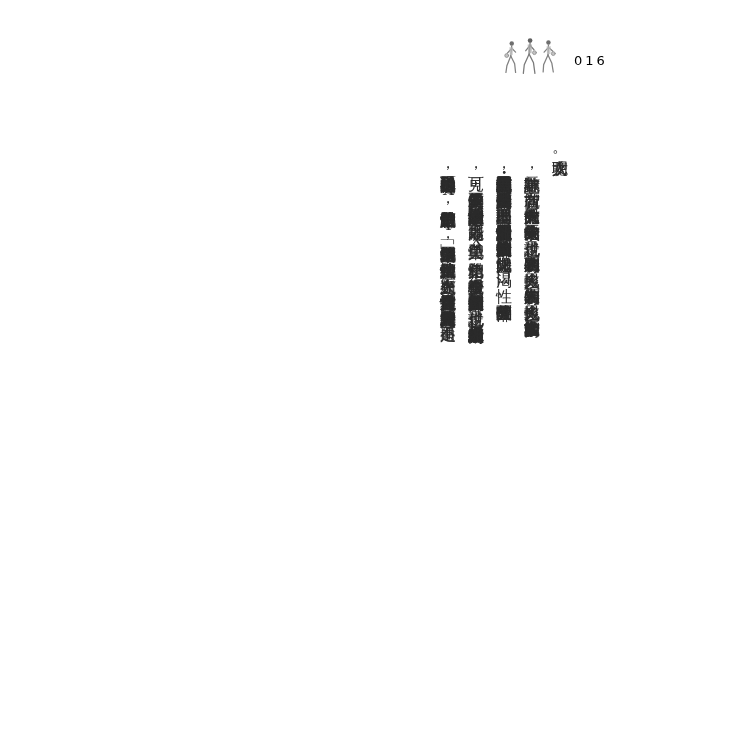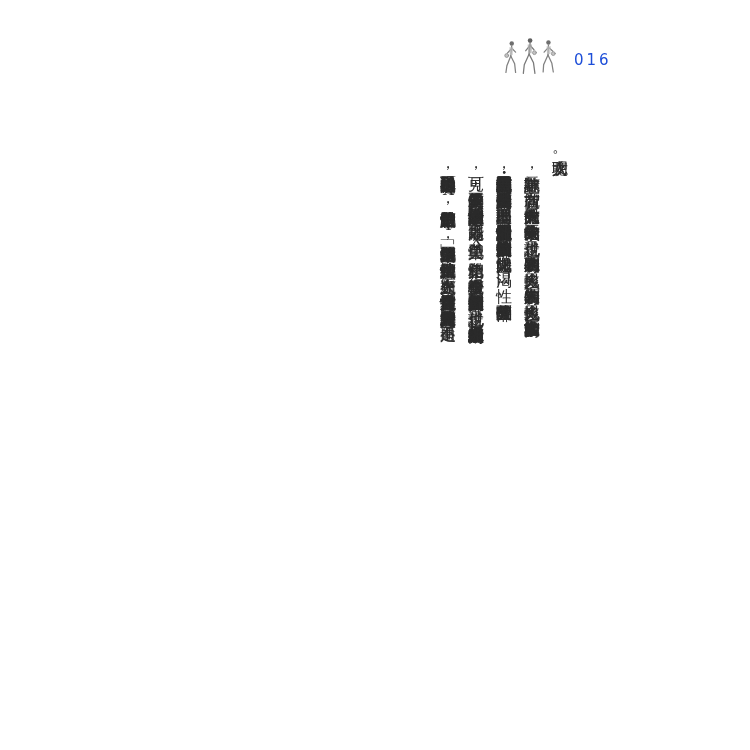--- a/index.html
+++ b/index.html
@@ -14,22 +14,22 @@
   .header-mark {
     position: absolute;
     top: 34px;
     left: 504px;
     display: flex;
     align-items: center;
     gap: 12px;
   }
   .figures-icon { display: block; }
   .page-number {
-    color: #1d4ed8;
-    font-size: 15px;
+    color: #000000;
+    font-size: 13px;
     letter-spacing: 3px;
     font-family: "DejaVu Sans", "Liberation Sans", sans-serif;
     margin-top: 6px;
   }
   .text-block {
     position: absolute;
     top: 148px;
     right: 176px;
     height: 516px;
     writing-mode: vertical-rl;

